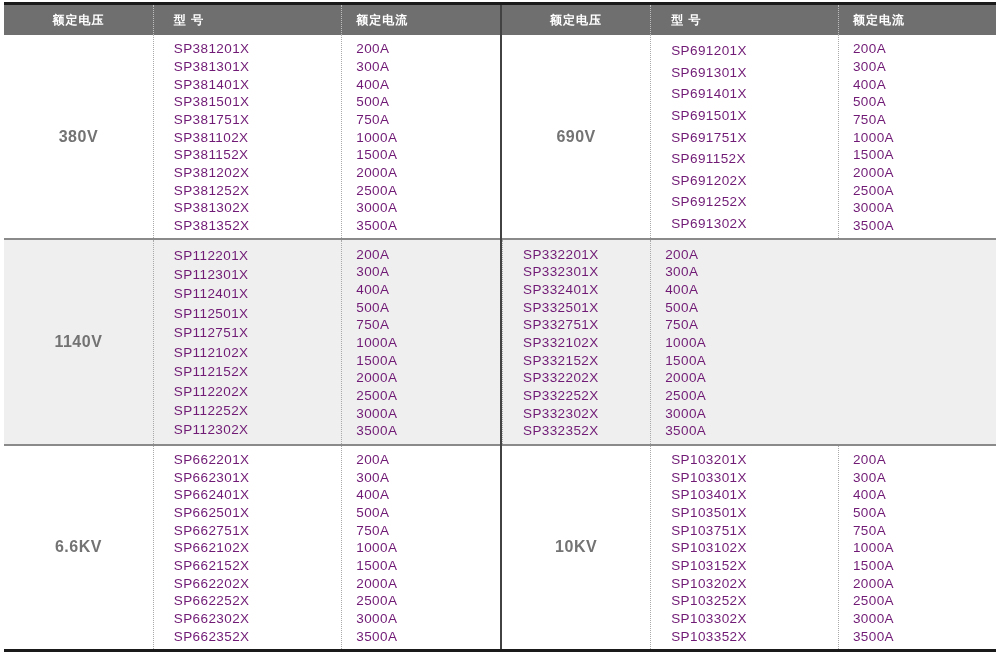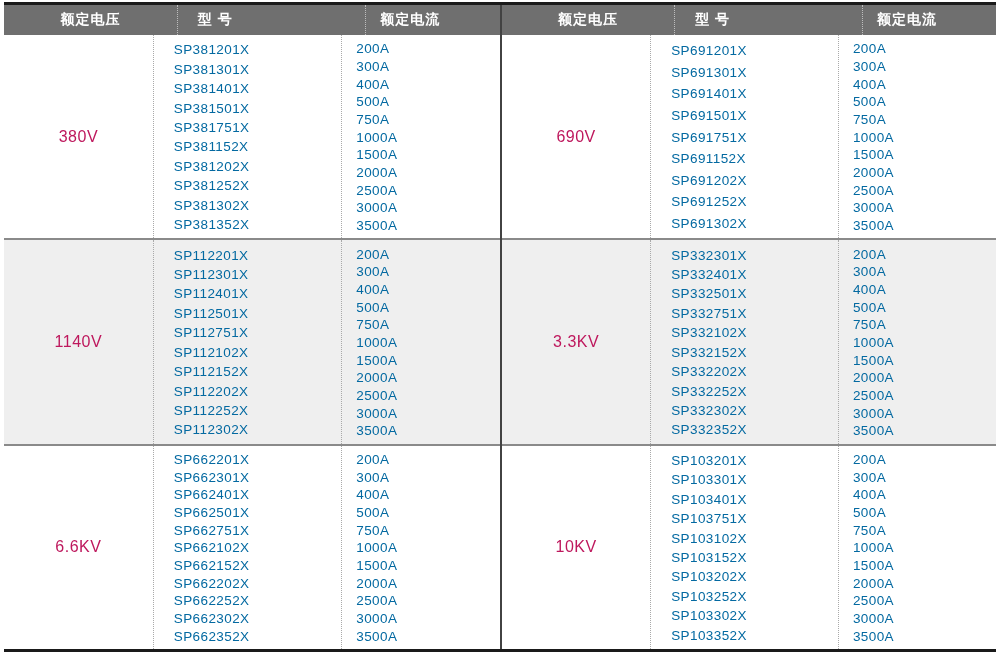--- a/index.html
+++ b/index.html
@@ -18,44 +18,44 @@
   .half { display:flex; flex-direction:column; min-width:0; }
   .half-right { border-left:2px solid #424242; }
 
   .thead {
     flex:0 0 30px;
     display:grid; grid-template-columns:30% 38% 32%;
     background:#6f6f6f; color:#ffffff;
   }
   .th {
     display:flex; align-items:center;
-    font-weight:bold; font-size:14px; letter-spacing:1px;margin-left:24px;
+    font-weight:bold; font-size:12px; letter-spacing:1px;
   }
   .th-voltage { justify-content:center; }
   .th-model   { padding-left:20px; border-left:1px dotted rgba(255,255,255,.55); }
   .th-current { padding-left:14px; border-left:1px dotted rgba(255,255,255,.55);text-align:center; }
 
   .groups { flex:1; display:flex; flex-direction:column; min-height:0; }
   .group {
     flex:1; display:grid; grid-template-columns:30% 38% 32%;
     background:#ffffff; min-height:0;
   }
   .group + .group { border-top:2px solid #8a8a8a; }
   .group.stripe { background:#efefef; }
 
   .cell { min-height:0; box-sizing:border-box; }
   .cell.voltage {
     display:flex; align-items:center; justify-content:center;
-    font-weight:normal; font-size:16px; letter-spacing:.5px; color:#be185d;
+    font-weight:bold; font-size:16px; letter-spacing:.5px; color:#737373;
   }
   .cell.models, .cell.currents {
     display:grid; grid-auto-rows:1fr; align-items:center;
     padding:5px 0 4px 0;
     border-left:1px dotted #a9a9a9;
-    font-size:13.5px; color:#0369a1; letter-spacing:.4px;
+    font-size:13.5px; color:#701a75; letter-spacing:.4px;
   }
   .cell.models  .line { padding-left:20px; }
   .cell.currents .line { padding-left:14px; }
   .line { white-space:nowrap; }
 </style>
 </head>
 <body>
 
 <div class="page">
   <div class="table-wrap">
@@ -68,20 +68,21 @@
       </header>
       <div class="groups">
   <div class="group">
     <div class="cell voltage">380V</div>
     <div class="cell models">
               <div class="line">SP381201X</div>
               <div class="line">SP381301X</div>
               <div class="line">SP381401X</div>
               <div class="line">SP381501X</div>
               <div class="line">SP381751X</div>
+              <div class="line">SP381102X</div>
               <div class="line">SP381152X</div>
               <div class="line">SP381202X</div>
               <div class="line">SP381252X</div>
               <div class="line">SP381302X</div>
               <div class="line">SP381352X</div>
             </div>
     <div class="cell currents">
               <div class="line">200A</div>
               <div class="line">300A</div>
               <div class="line">400A</div>
@@ -186,22 +187,22 @@
               <div class="line">1000A</div>
               <div class="line">1500A</div>
               <div class="line">2000A</div>
               <div class="line">2500A</div>
               <div class="line">3000A</div>
               <div class="line">3500A</div>
             </div>
   </div>
 
   <div class="group stripe">
-    <div class="cell voltage">3.3KV</div>
-    <div class="cell models">
+    <div class="cell models">
+              <div class="line">SP332201X</div>
               <div class="line">SP332301X</div>
               <div class="line">SP332401X</div>
               <div class="line">SP332501X</div>
               <div class="line">SP332751X</div>
               <div class="line">SP332102X</div>
               <div class="line">SP332152X</div>
               <div class="line">SP332202X</div>
               <div class="line">SP332252X</div>
               <div class="line">SP332302X</div>
               <div class="line">SP332352X</div>
@@ -220,20 +221,21 @@
               <div class="line">3500A</div>
             </div>
   </div>
 
   <div class="group">
     <div class="cell voltage">10KV</div>
     <div class="cell models">
               <div class="line">SP103201X</div>
               <div class="line">SP103301X</div>
               <div class="line">SP103401X</div>
+              <div class="line">SP103501X</div>
               <div class="line">SP103751X</div>
               <div class="line">SP103102X</div>
               <div class="line">SP103152X</div>
               <div class="line">SP103202X</div>
               <div class="line">SP103252X</div>
               <div class="line">SP103302X</div>
               <div class="line">SP103352X</div>
             </div>
     <div class="cell currents">
               <div class="line">200A</div>

